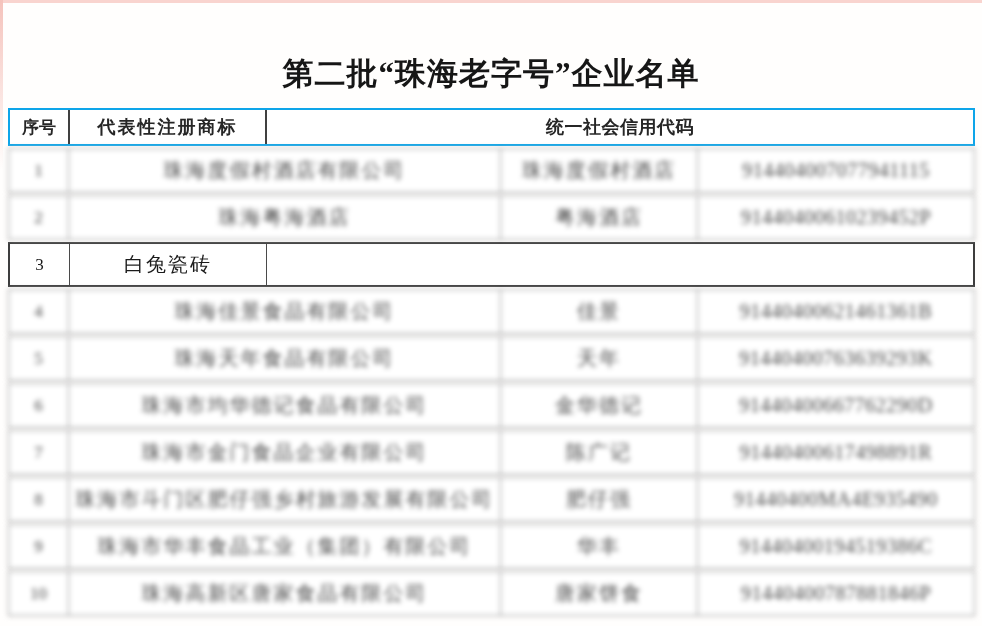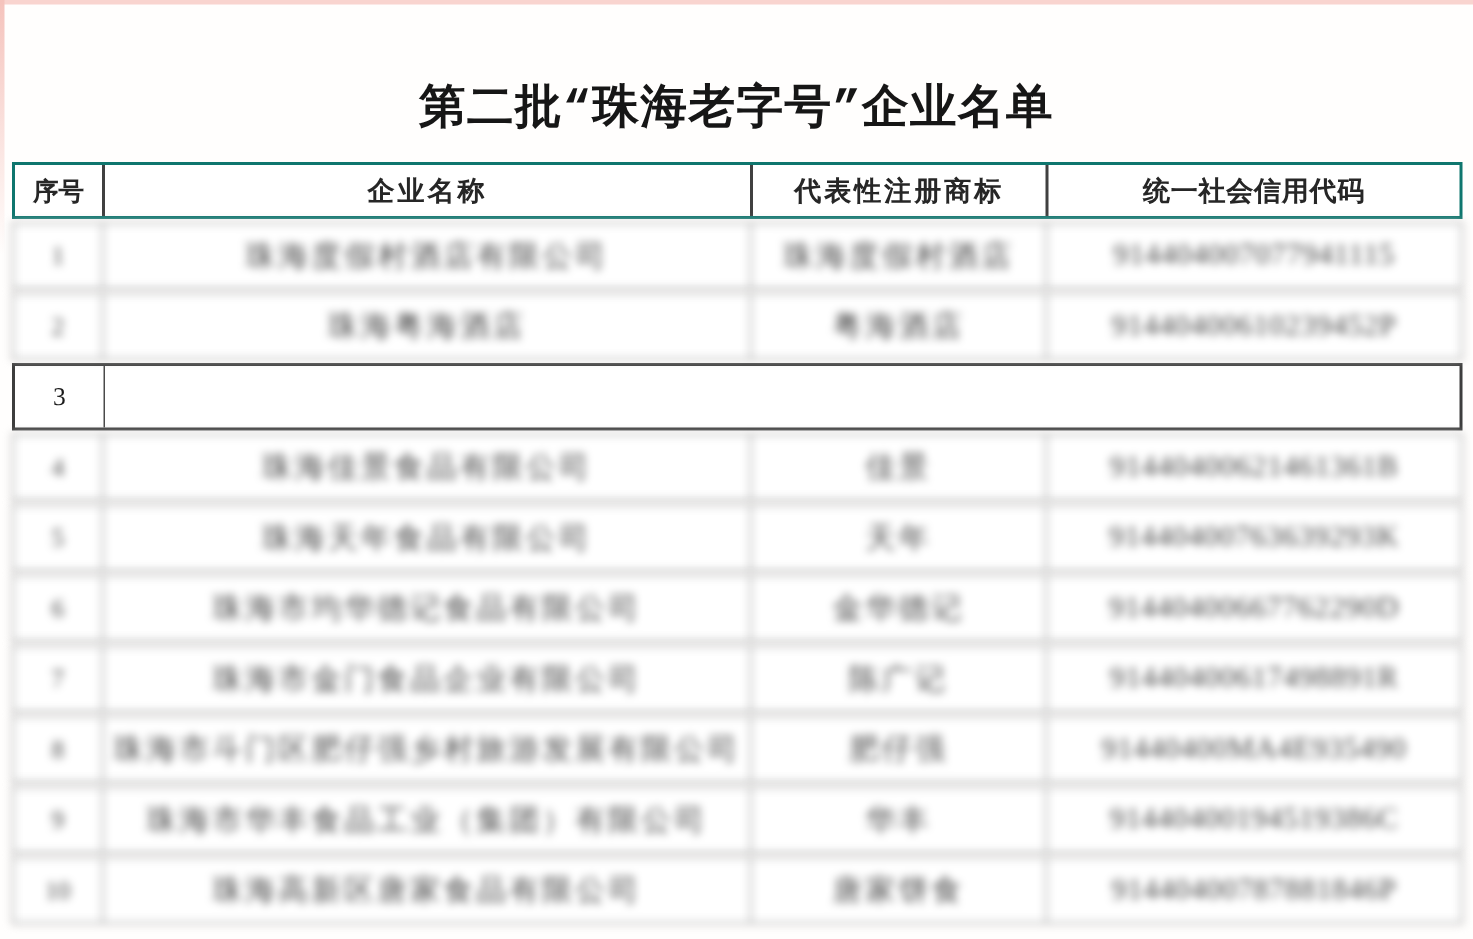--- a/index.html
+++ b/index.html
@@ -24,35 +24,35 @@
   }
 
   .title {
     position: absolute; top: 56px; left: 0;
     width: 100%; margin: 0;
     text-align: center;
     font-size: 31px; font-weight: bold;
     letter-spacing: 1px;
     color: #161616;
     line-height: 1.15;
-    font-family: Liberation Mono, monospace;
+    font-family: Liberation Serif, serif;
   }
 
   .table {
     position: absolute; left: 8px; top: 108px;
     width: 967px;
   }
   .row {
     display: flex;
     box-sizing: border-box;
     background: #ffffff;
   }
   .header-row {
     height: 38px;
-    border: 2px solid #0f766e;
+    border: 2px solid #0ea5e9;
     font-family: "Liberation Sans", "DejaVu Sans", sans-serif;
     font-weight: bold;
     font-size: 18px;
     color: #262626;
     text-align: right;
   }
   .header-row .cell { border-right: 2px solid #404040; }
 
   .data-row {
     height: 45px;
@@ -92,38 +92,38 @@
 
 <div class="page">
   <div class="edge-top"></div>
   <div class="edge-left"></div>
 
   <h1 class="title">第二批“珠海老字号”企业名单</h1>
 
   <div class="table">
     <div class="row header-row">
       <div class="cell c1">序号</div>
-      <div class="cell c2">企业名称</div>
       <div class="cell c3">代表性注册商标</div>
       <div class="cell c4">统一社会信用代码</div>
     </div>
   <div class="row data-row blur">
       <div class="cell c1">1</div>
       <div class="cell c2">珠海度假村酒店有限公司</div>
       <div class="cell c3">珠海度假村酒店</div>
       <div class="cell c4">914404007077941115</div>
     </div>
       <div class="row data-row blur">
       <div class="cell c1">2</div>
       <div class="cell c2">珠海粤海酒店</div>
       <div class="cell c3">粤海酒店</div>
       <div class="cell c4">91440400610239452P</div>
     </div>
       <div class="row data-row sharp">
       <div class="cell c1">3</div>
+      <div class="cell c3">白兔瓷砖</div>
     </div>
       <div class="row data-row blur">
       <div class="cell c1">4</div>
       <div class="cell c2">珠海佳景食品有限公司</div>
       <div class="cell c3">佳景</div>
       <div class="cell c4">91440400621461361B</div>
     </div>
       <div class="row data-row blur">
       <div class="cell c1">5</div>
       <div class="cell c2">珠海天年食品有限公司</div>

